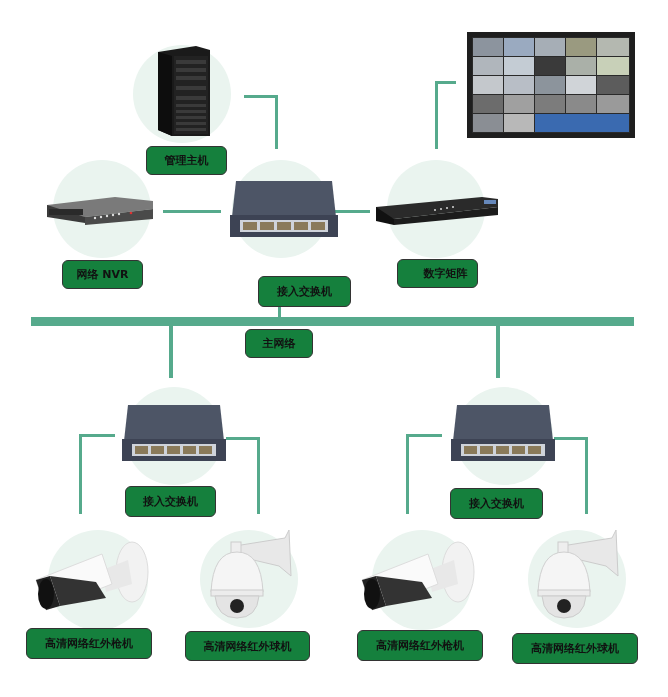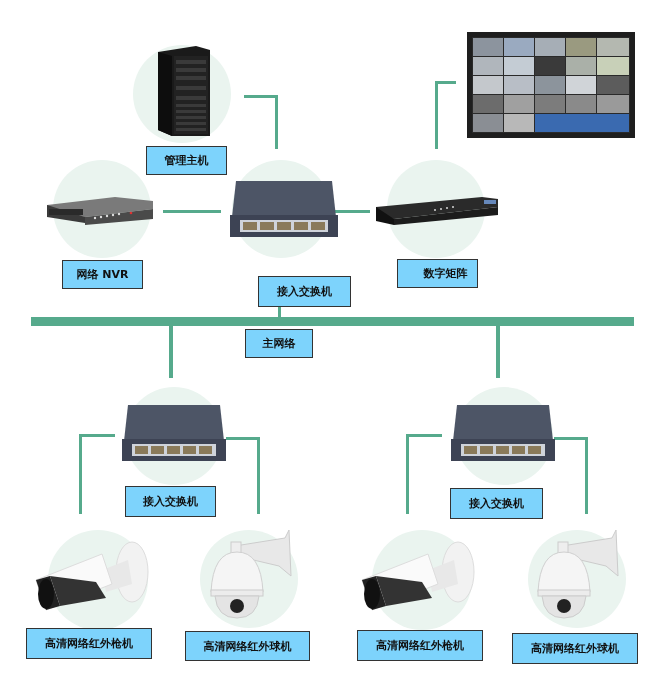--- a/index.html
+++ b/index.html
@@ -1,21 +1,21 @@
 <!DOCTYPE html>
 <html><head>
 <meta charset="utf-8">
 <style>
   html, body { margin:0; padding:0; background:#ffffff; }
   body { width:668px; height:697px; position:relative; overflow:hidden;
          font-family:"DejaVu Sans", "Liberation Sans", sans-serif; }
   .halo { position:absolute; border-radius:50%; background:#eaf4ef; }
   .line { position:absolute; background:#56aa8c; }
-  .label { position:absolute; box-sizing:border-box; border:1.5px solid #333; border-radius:0;
-           background:#7dd3fc; display:flex; align-items:center; justify-content:center;
+  .label { position:absolute; box-sizing:border-box; border:1.5px solid #333; border-radius:6px;
+           background:#15803d; display:flex; align-items:center; justify-content:center;
            font-size:11px; font-weight:bold; color:#111; white-space:nowrap; }
   svg { position:absolute; overflow:visible; }
 </style>
 </head>
 <body>
 
 <div class="halo" style="left:133px;top:45px;width:98px;height:98px;"></div>
 <div class="halo" style="left:53px;top:160px;width:98px;height:98px;"></div>
 <div class="halo" style="left:232px;top:160px;width:98px;height:98px;"></div>
 <div class="halo" style="left:387px;top:160px;width:98px;height:98px;"></div>

